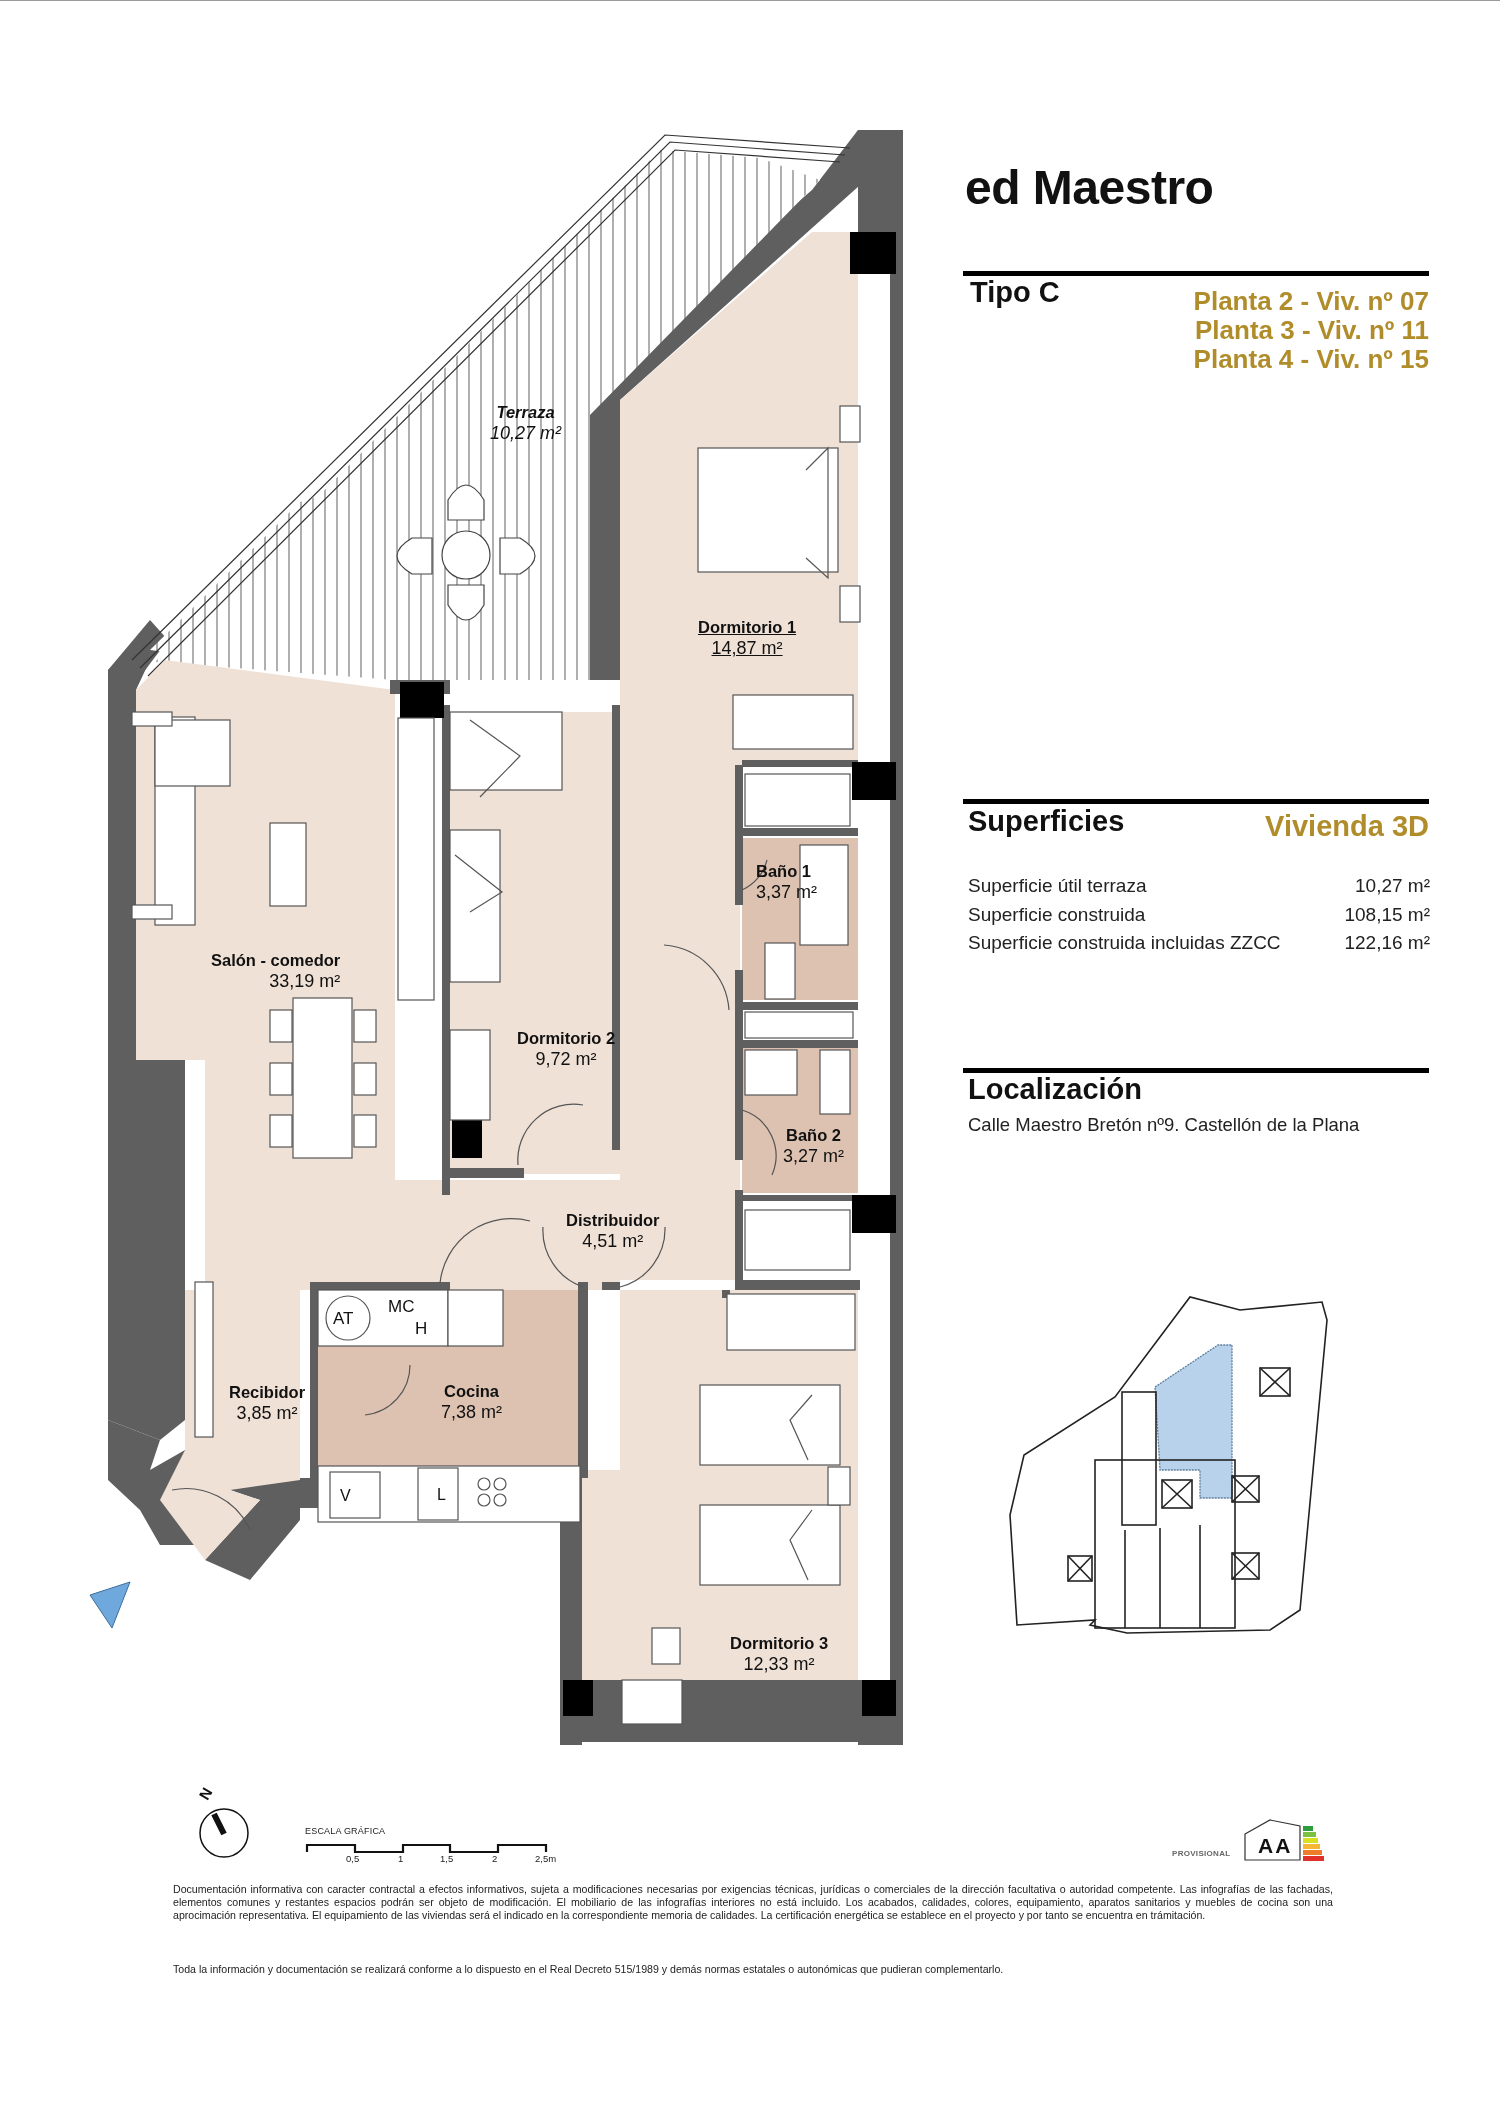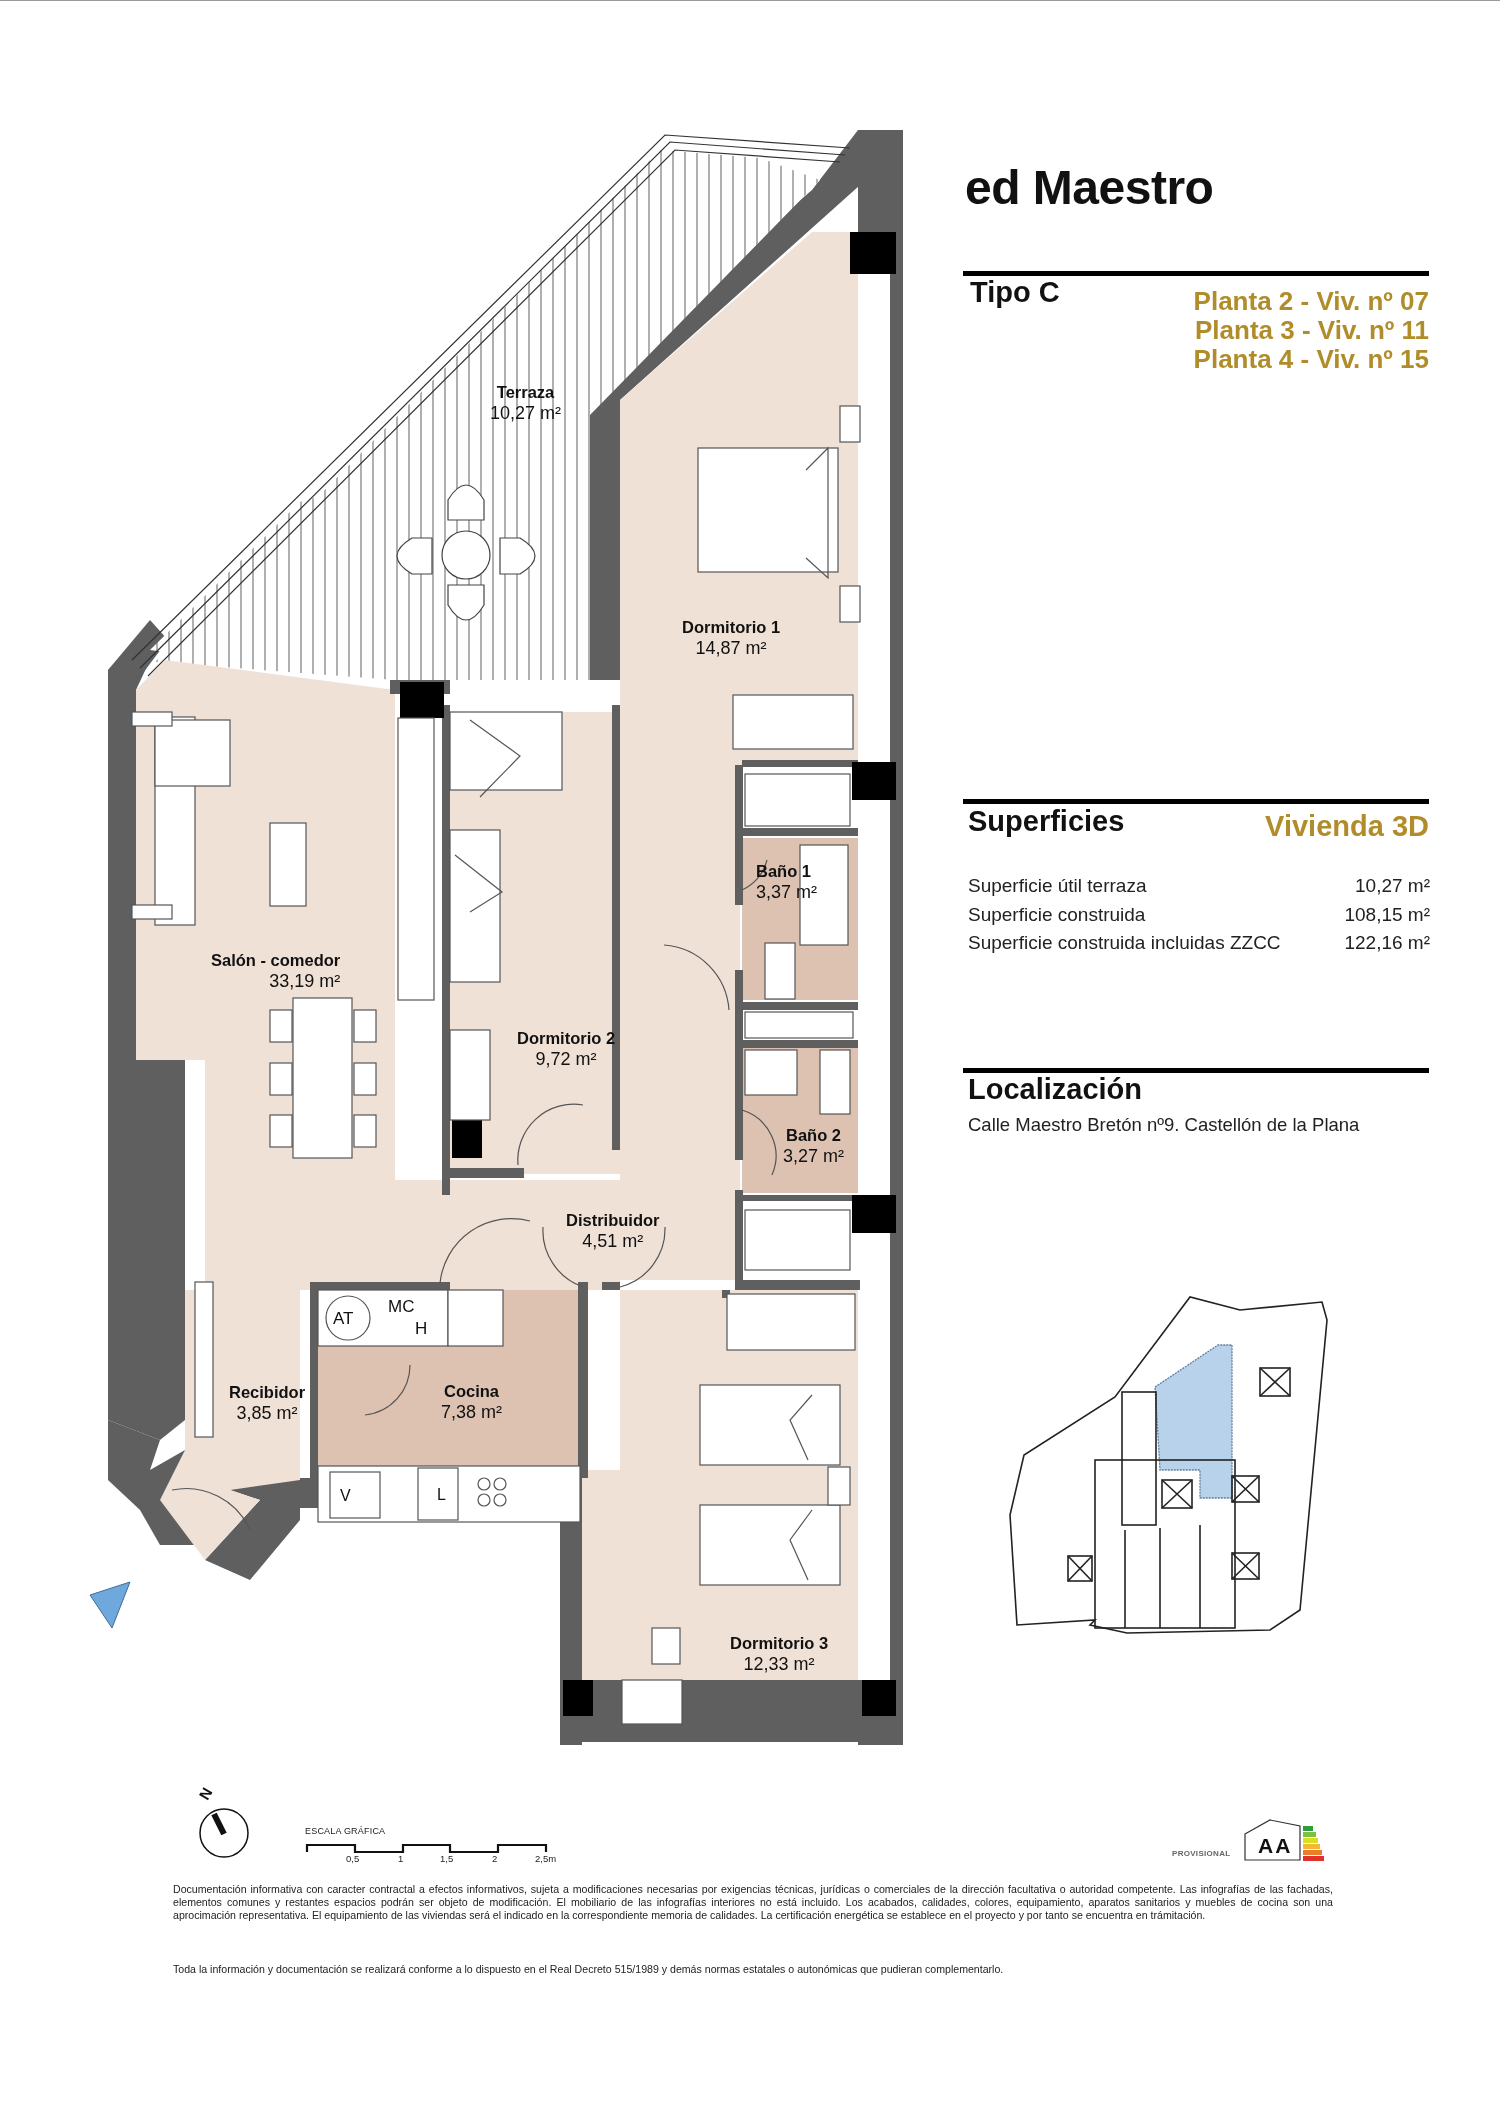--- a/index.html
+++ b/index.html
@@ -252,25 +252,25 @@
   </g>
 </svg>
 
 <div class="room-label" style="left:333px; top:1308px; font-size:17px;">AT</div>
 <div class="room-label" style="left:388px; top:1296px; font-size:17px;">MC</div>
 <div class="room-label" style="left:415px; top:1318px; font-size:17px;">H</div>
 <div class="room-label" style="left:340px; top:1485px; font-size:16px;">V</div>
 <div class="room-label" style="left:437px; top:1484px; font-size:16px;">L</div>
 <div class="room-label" style="left:200px; top:1783px; font-size:15px; font-weight:bold; transform:rotate(-60deg);">N</div>
 
-<div class="room-label" style="left:490px; top:382px;">
+<div class="room-label" style="left:490px; top:402px;font-style:italic;">
   <div class="rn">Terraza</div>
   <div class="ra">10,27 m²</div>
 </div>
-<div class="room-label" style="left:682px; top:617px;">
+<div class="room-label" style="left:698px; top:617px;text-decoration:underline;">
   <div class="rn">Dormitorio 1</div>
   <div class="ra">14,87 m²</div>
 </div>
 <div class="room-label" style="left:211px; top:950px; text-align:right;">
   <div class="rn">Salón - comedor</div>
   <div class="ra">33,19 m²</div>
 </div>
 <div class="room-label" style="left:517px; top:1028px;">
   <div class="rn">Dormitorio 2</div>
   <div class="ra">9,72 m²</div>

